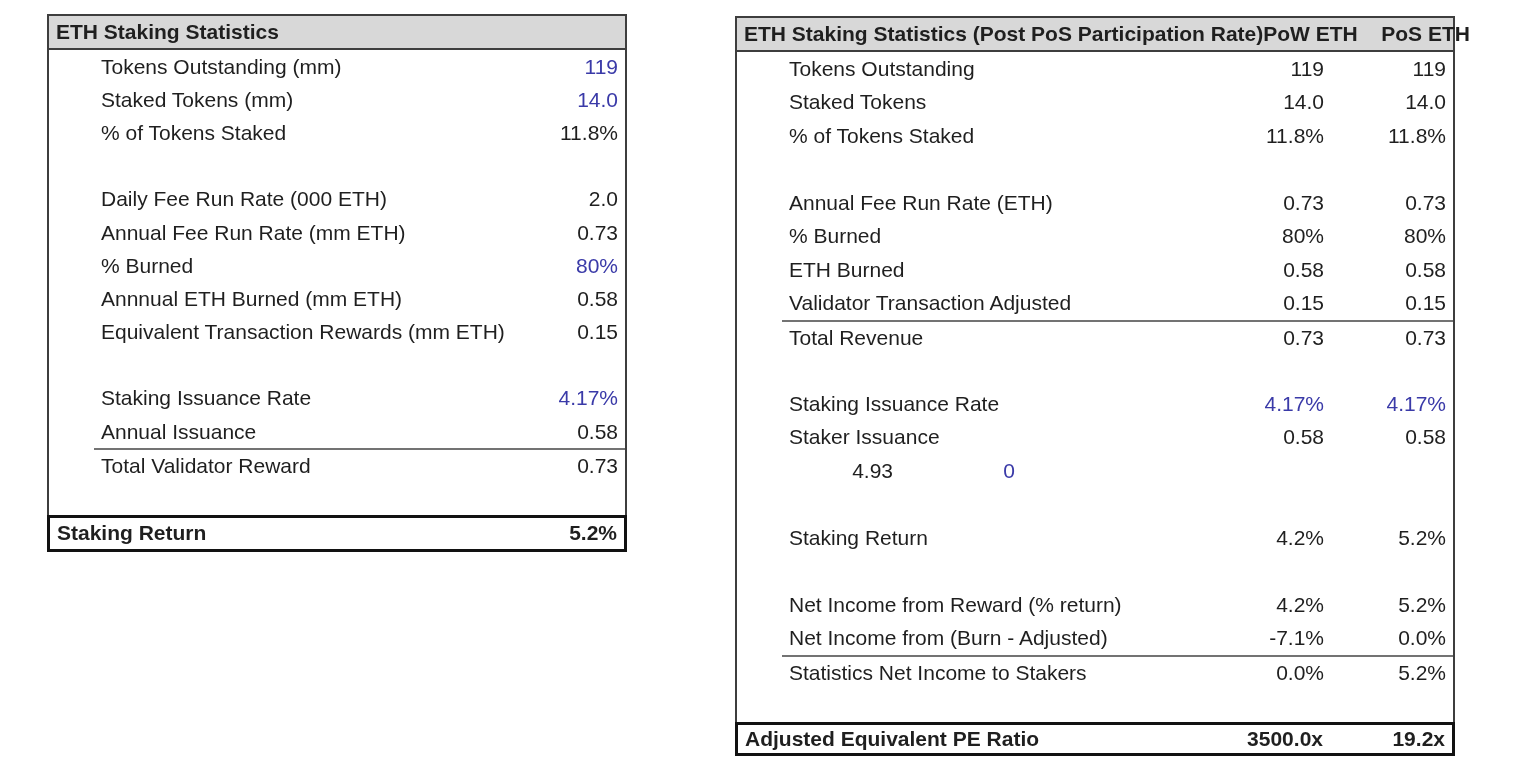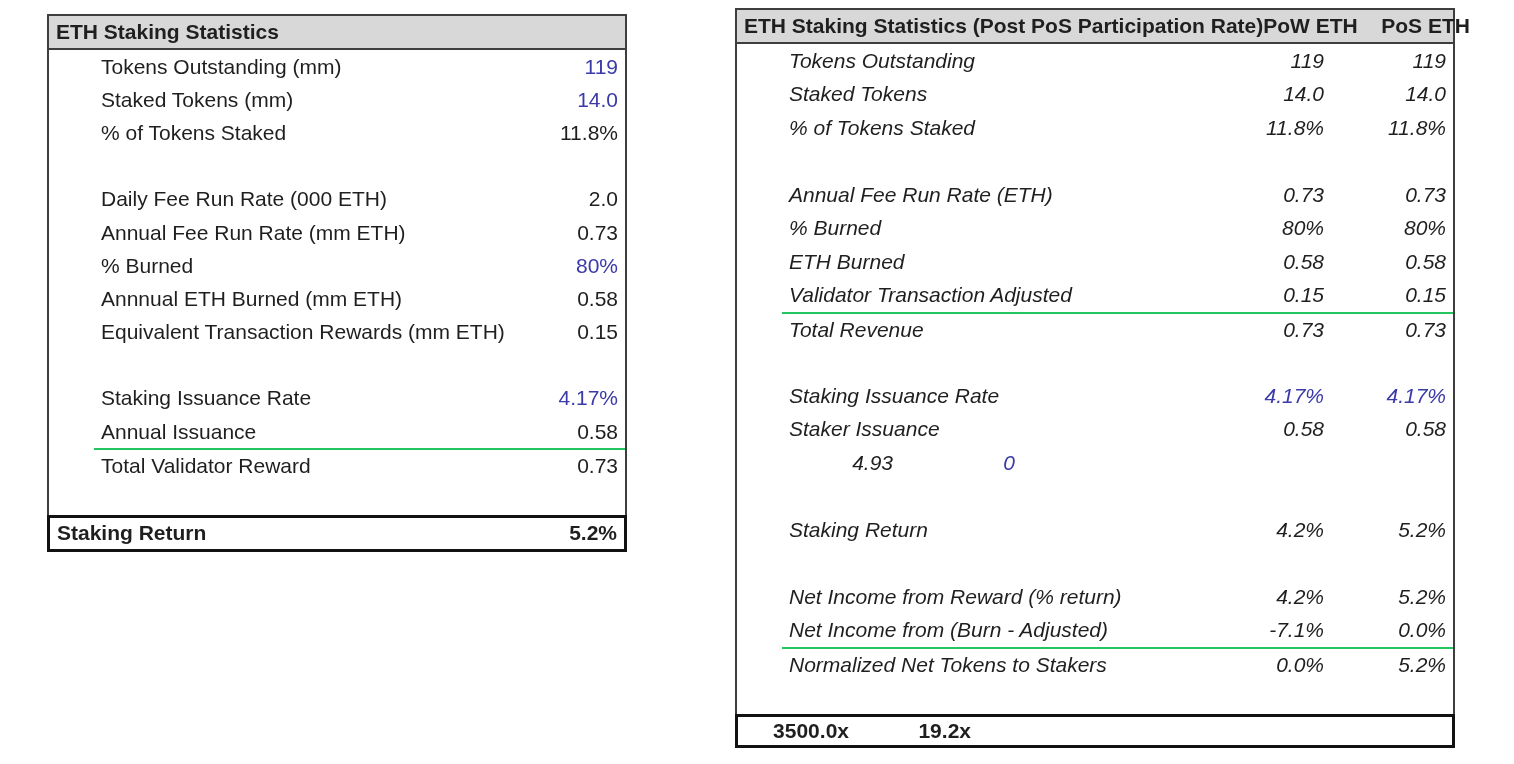--- a/index.html
+++ b/index.html
@@ -48,21 +48,21 @@
     white-space: nowrap;
   }
   .row {
     box-sizing: border-box;
     display: flex;
     align-items: center;
     font-size: 21px;
     margin-left: 45px;
   }
   .row.sect {
-    border-top: 2px solid #22c55e;
+    border-top: 2px solid #737373;
   }
   .lab {
     flex: 1;
     padding-left: 7px;
     white-space: nowrap;
     overflow: hidden;
   }
   .val {
     box-sizing: border-box;
     text-align: right;
@@ -79,22 +79,22 @@
     font-weight: bold;
     font-size: 21px;
     background: #ffffff;
   }
   
   #left-tbl { left: 14px; top: 14px; width: 613px; padding-left: 33px; }
   #left-tbl .row { height: 33.2px; }
   #left-tbl .val { width: 104px; }
   #left-tbl .total { height: 37px; }
   
-  #right-tbl { left: 703px; top: 8px; width: 752px; padding-left: 32px; }
-  #right-tbl .row { height: 33.5px; font-style: italic; }
+  #right-tbl { left: 703px; top: 16px; width: 752px; padding-left: 32px; }
+  #right-tbl .row { height: 33.5px; }
   #right-tbl .val.v1 { width: 118px; }
   #right-tbl .val.v2 { width: 122px; }
   #right-tbl .hdr .colhdr.c1 { width: 118px; padding-right: 27px; }
   #right-tbl .hdr .colhdr.c2 { width: 122px; padding-right: 25px; }
   #right-tbl .total { height: 34px; }
 </style>
 </head>
 <body>
 
 <div class="sheet">
@@ -249,28 +249,29 @@
             <div class="lab">Net Income from Reward (% return)</div>
             <div class="val v1">4.2%</div>
             <div class="val v2">5.2%</div>
           </div>
           <div class="row">
             <div class="lab">Net Income from (Burn - Adjusted)</div>
             <div class="val v1">-7.1%</div>
             <div class="val v2">0.0%</div>
           </div>
           <div class="row sect">
-            <div class="lab">Normalized Net Tokens to Stakers</div>
+            <div class="lab">Statistics Net Income to Stakers</div>
             <div class="val v1">0.0%</div>
             <div class="val v2">5.2%</div>
           </div>
           <div class="row">
             <div class="lab"></div>
           </div>
         </div>
     </div>
     <div class="total">
+      <div class="lab">Adjusted Equivalent PE Ratio</div>
       <div class="val v1">3500.0x</div>
       <div class="val v2">19.2x</div>
     </div>
   </div>
 
 </div>
 
 </body></html>

